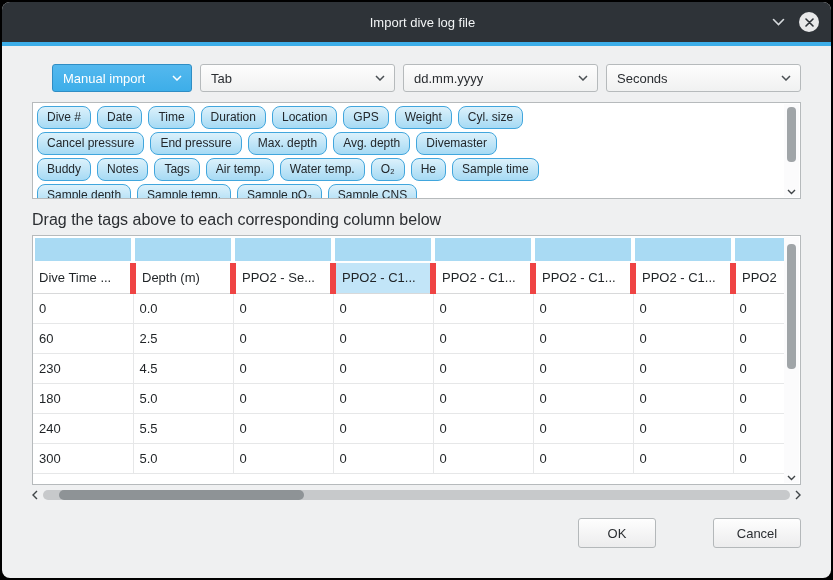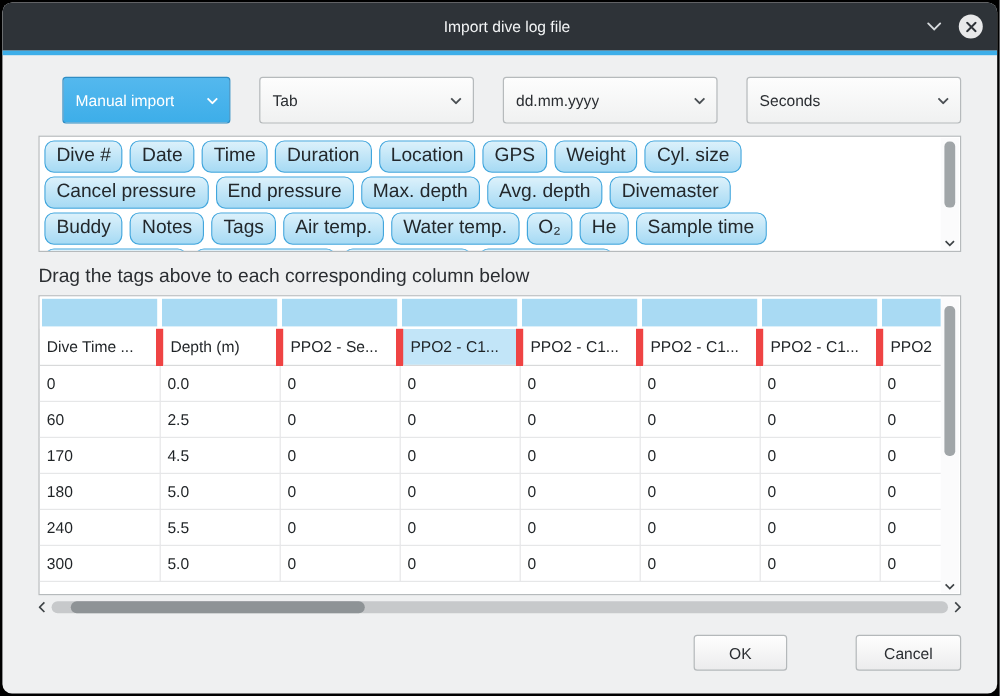--- a/index.html
+++ b/index.html
@@ -33,21 +33,21 @@
     width: 20px; height: 20px; border-radius: 50%;
     background: #e8e9ea; display: flex; align-items: center; justify-content: center;
     cursor: pointer;
   }
   .accent { height: 4px; background: var(--accent, #3daee9); }
 
   
   .content { padding: 18px 30px 0 30px; }
 
   
-  .combos { display: flex; gap: 24px; height: 39px; padding-left: 20px; }
+  .combos { display: flex; gap: 8px; height: 28px; padding-left: 20px; }
   .combo {
     flex: 1; display: flex; align-items: center; justify-content: space-between;
     padding: 0 9px 0 10px;
     background: linear-gradient(#fdfdfd, #f0f1f1);
     border: 1px solid #b6babc; border-radius: 3px;
     font-size: 13px; color: #2b2e32; cursor: pointer; min-width: 0;
   }
   .combo .combo-label { white-space: nowrap; overflow: hidden; }
   .combo.primary {
     flex: 0 0 140px;
@@ -59,21 +59,21 @@
 
   
   .tagbox {
     margin-top: 10px; height: 97px; background: #fff;
     border: 1px solid #b6babc; position: relative; overflow: hidden;
   }
   .tagpool { padding: 3px 20px 0 4px; display: flex; flex-direction: column; gap: 3px; }
   .tag-row { display: flex; gap: 6px; }
   .tag {
     display: inline-block; padding: 3px 9px 4px 9px;
-    font-size: 16px; color: #23282c; white-space: nowrap;
+    font-size: 12px; color: #23282c; white-space: nowrap;
     background: linear-gradient(#dcf1fb, var(--tag-fill, #a6daf4));
     border: 1px solid var(--tag-border, #41a6dd);
     border-radius: 8px; cursor: grab;
   }
   .vscroll {
     position: absolute; top: 1px; right: 1px; bottom: 1px; width: 15px;
     background: #fbfbfc;
   }
   .vthumb {
     position: absolute; top: 3px; left: 3px; width: 9px;
@@ -305,21 +305,21 @@
                 <td>60</td>
                 <td>2.5</td>
                 <td>0</td>
                 <td>0</td>
                 <td>0</td>
                 <td>0</td>
                 <td>0</td>
                 <td>0</td>
               </tr>
               <tr>
-                <td>170</td>
+                <td>230</td>
                 <td>4.5</td>
                 <td>0</td>
                 <td>0</td>
                 <td>0</td>
                 <td>0</td>
                 <td>0</td>
                 <td>0</td>
               </tr>
               <tr>
                 <td>180</td>

